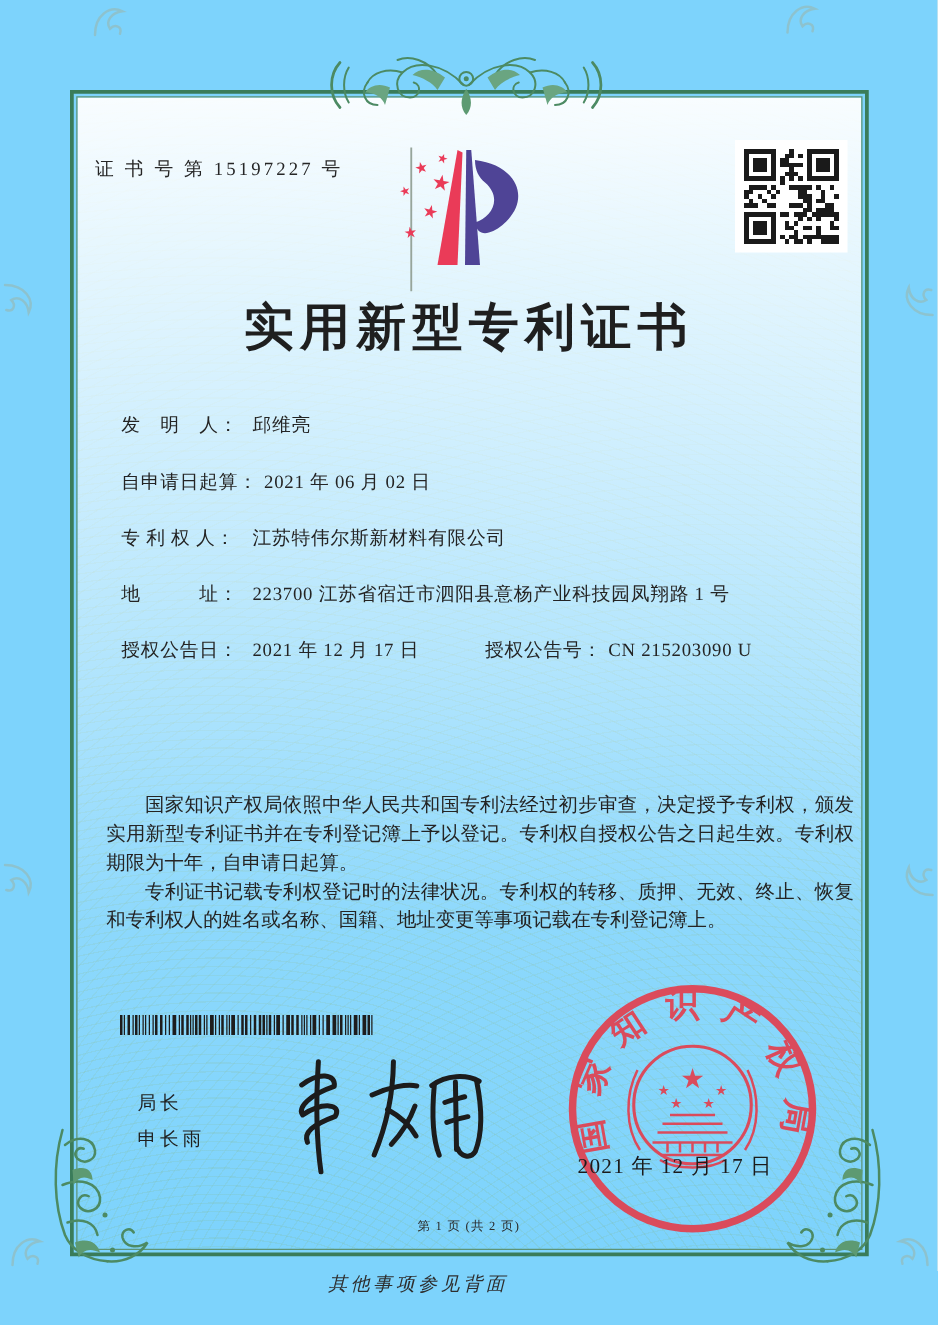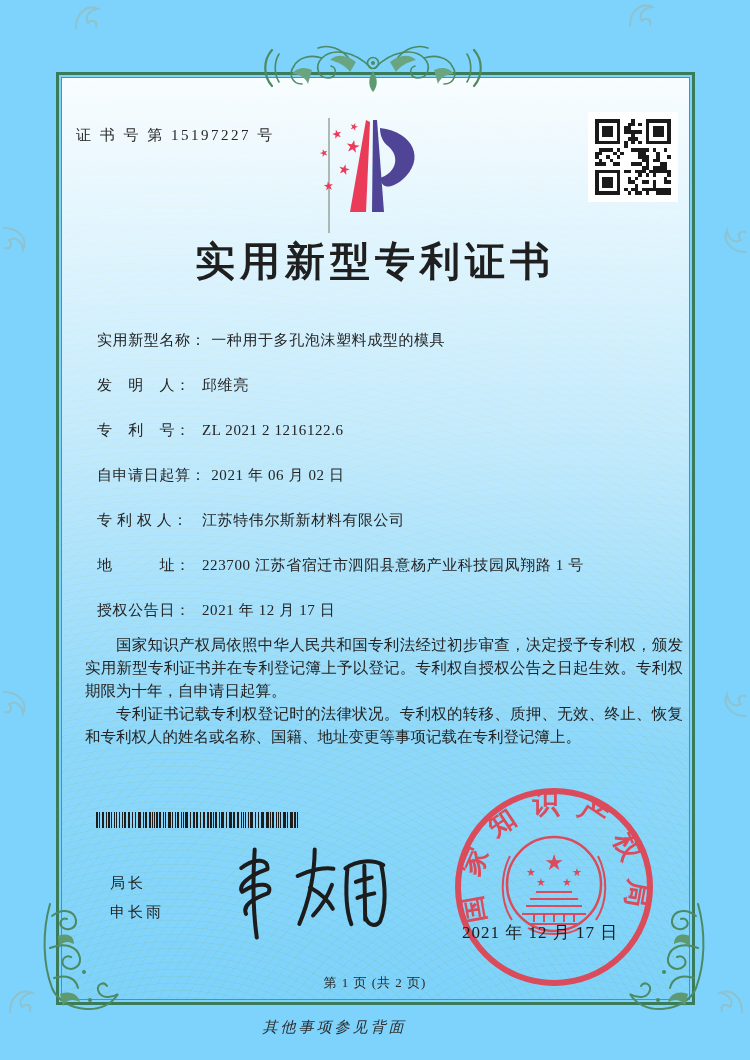--- a/index.html
+++ b/index.html
@@ -27,21 +27,21 @@
   .fvalue{margin-left:5px;}
   .grant-right{position:absolute;left:291px;top:0;}
   .paras{left:85px;top:633px;width:598px;font-size:15.5px;line-height:23px;
     text-align:justify;color:#242424;}
   .paras p{margin:0;text-indent:2em;}
   .barcode{left:96px;top:811px;width:204px;height:18px;}
   .sign-text{left:110px;top:869px;font-size:15px;letter-spacing:3px;line-height:29px;color:#1f1f1f;}
   .sign-svg{left:198px;top:836px;}
   .seal{left:448px;top:784px;z-index:3;}
   .seal-date{left:462px;top:921px;font-size:17px;letter-spacing:1px;color:#1b1b1b;z-index:4;}
-  .page-no{left:0;top:974px;width:750px;text-align:center;font-size:13px;letter-spacing:1px;color:#2a2a2a;z-index:3;}
+  .page-no{left:0;top:974px;width:750px;text-align:center;font-size:10px;letter-spacing:1px;color:#2a2a2a;z-index:3;}
   .footnote{left:0;top:1018px;width:669px;text-align:center;font-size:15px;
     letter-spacing:3px;font-style:italic;color:#2e2e2e;}
   .logo{left:296px;top:112px;}
   .qr{left:588px;top:112px;}
   .ornament-top{left:258px;top:40px;z-index:3;}
   .flourish{z-index:3;}
   .flourish.fl-left{left:40px;top:902px;}
   .flourish.fl-right{left:616px;top:902px;transform:scaleX(-1);}
   .curl{position:absolute;opacity:.5;z-index:0;}
 </style>
@@ -273,40 +273,37 @@
       <rect x="18" y="4" width="3" height="3" fill="#1a1a1a"></rect>
       <rect x="2" y="16" width="7" height="7" fill="#1a1a1a"></rect>
       <rect x="3" y="17" width="5" height="5" fill="#fff"></rect>
       <rect x="4" y="18" width="3" height="3" fill="#1a1a1a"></rect>
     </svg>
 
   <div class="abs doc-title">实用新型专利证书</div>
 
   <div class="abs fields">
     <div class="frow">
-      <span class="flabel">实用新型名称：</span><span class="fvalue">一种用于多孔泡沫塑料成型的模具</span>
-    </div>
-    <div class="frow">
       <span class="flabel">发　明　人：</span><span class="fvalue">邱维亮</span>
-    </div>
-    <div class="frow">
-      <span class="flabel">专　利　号：</span><span class="fvalue">ZL 2021 2 1216122.6</span>
     </div>
     <div class="frow">
       <span class="flabel">自申请日起算：</span><span class="fvalue">2021 年 06 月 02 日</span>
     </div>
     <div class="frow">
       <span class="flabel">专 利 权 人：</span><span class="fvalue">江苏特伟尔斯新材料有限公司</span>
     </div>
     <div class="frow">
       <span class="flabel">地　　　址：</span><span class="fvalue">223700 江苏省宿迁市泗阳县意杨产业科技园凤翔路 1 号</span>
     </div>
     <div class="frow">
       <span>
         <span class="flabel">授权公告日：</span><span class="fvalue">2021 年 12 月 17 日</span>
+      </span>
+      <span class="grant-right">
+        <span>授权公告号：</span><span class="fvalue">CN 215203090 U</span>
       </span>
     </div>
   </div>
 
   <div class="abs paras">
     <p>国家知识产权局依照中华人民共和国专利法经过初步审查，决定授予专利权，颁发实用新型专利证书并在专利登记簿上予以登记。专利权自授权公告之日起生效。专利权期限为十年，自申请日起算。</p>
     <p>专利证书记载专利权登记时的法律状况。专利权的转移、质押、无效、终止、恢复和专利权人的姓名或名称、国籍、地址变更等事项记载在专利登记簿上。</p>
   </div>
 
   <svg class="abs barcode" id="barcode-svg" width="204" height="18">

